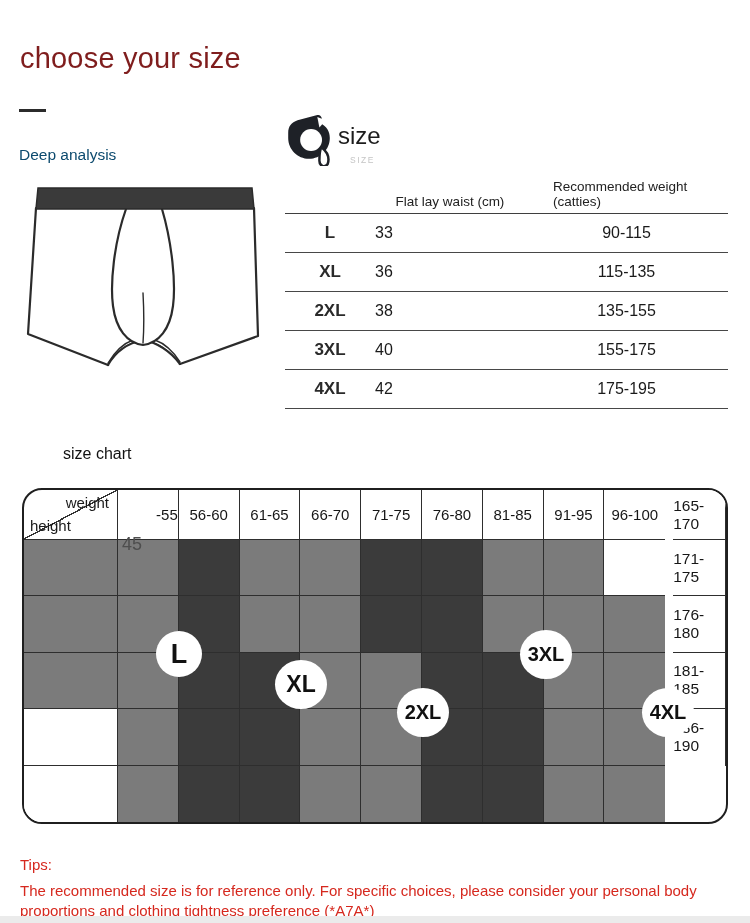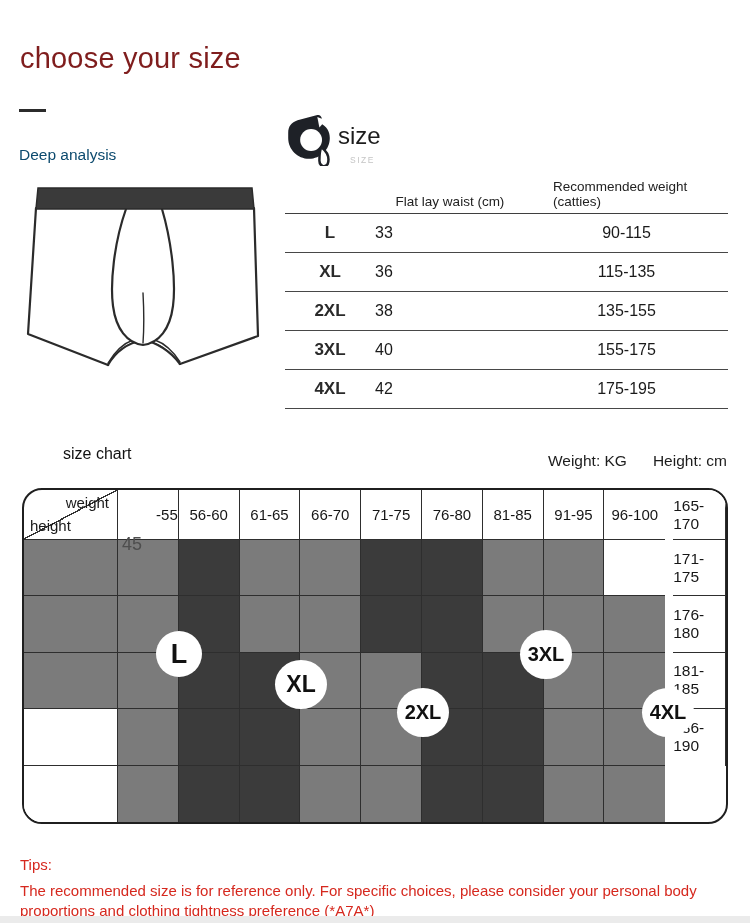--- a/index.html
+++ b/index.html
@@ -130,24 +130,20 @@
         </div>
         <div class="spec-row">
           <div class="spec-c1">4XL</div>
           <div class="spec-c2">42</div>
           <div class="spec-c3">175-195</div>
         </div>
       </div>
   </div>
 
   <div class="abs chart-title">size chart</div>
-  <div class="abs units">
-    <span>Weight: KG</span>
-    <span>Height: cm</span>
-  </div>
 
   <div class="abs chart-wrap">
     <div class="chart-grid" id="chart-grid">
         <div class="cell corner">
           <div class="w" style="position: absolute;">weight</div>
           <div class="h" style="position: absolute;">height</div>
         </div>
         <div class="cell hcell first">-55</div>
         <div class="cell hcell">56-60</div>
         <div class="cell hcell">61-65</div>

